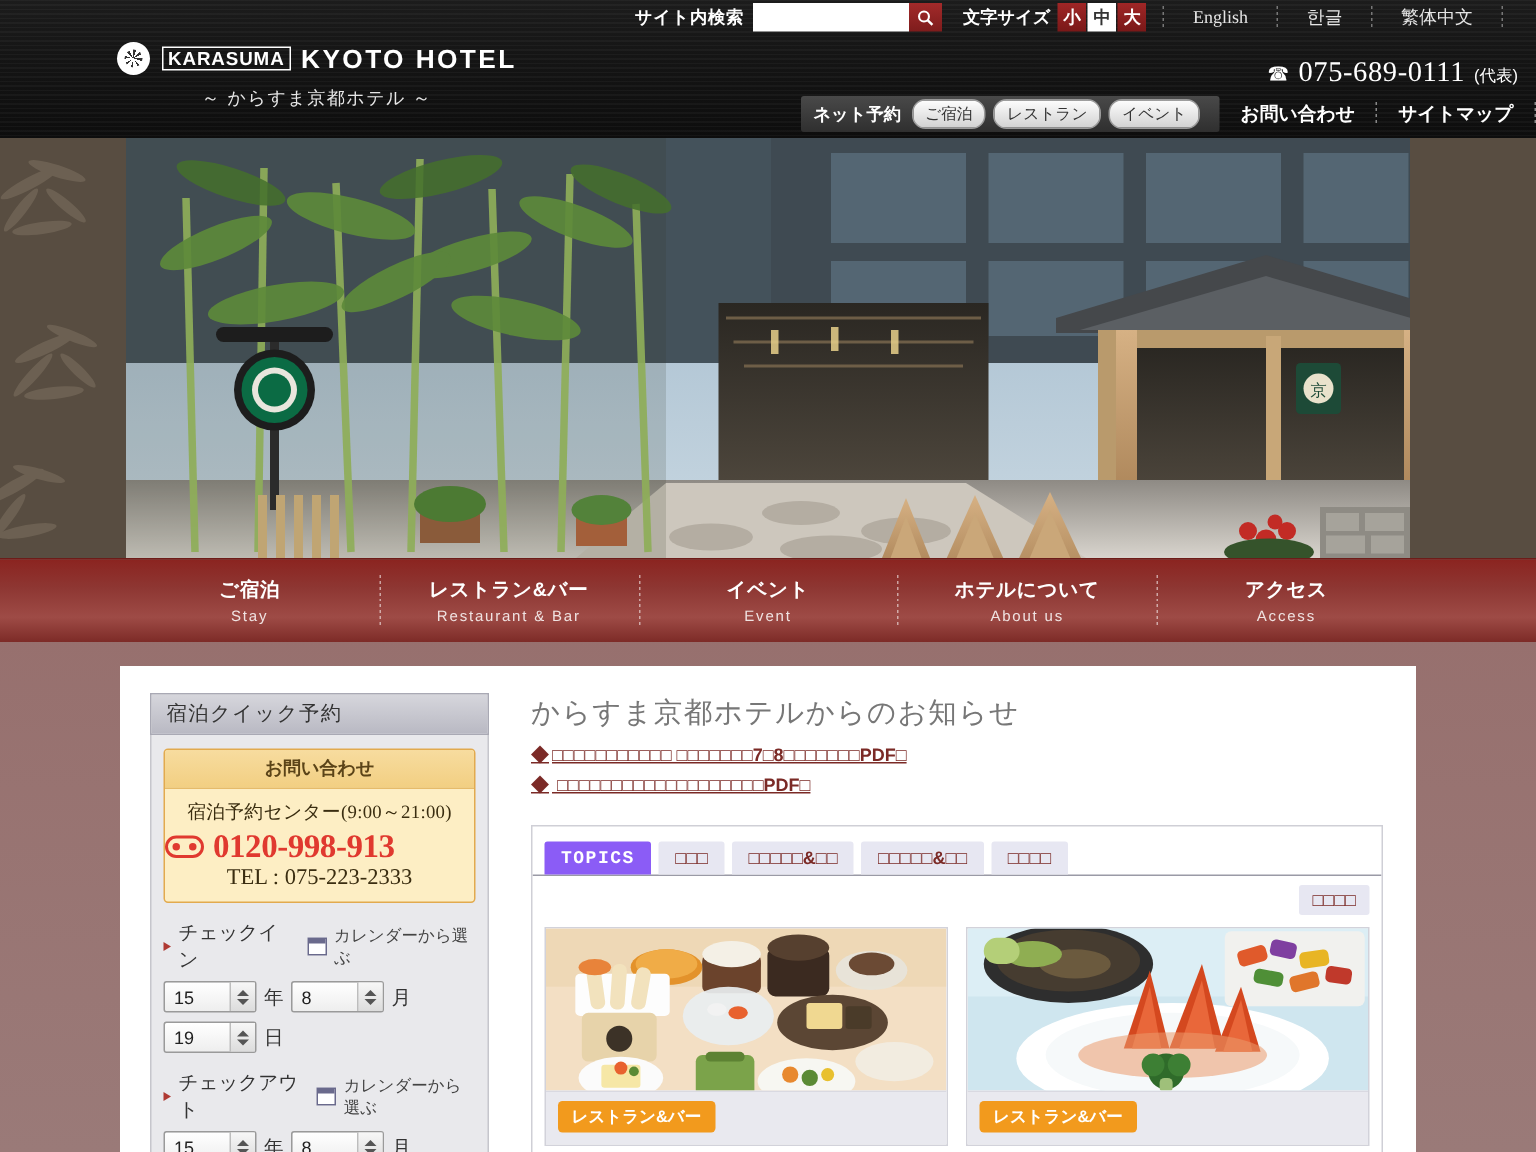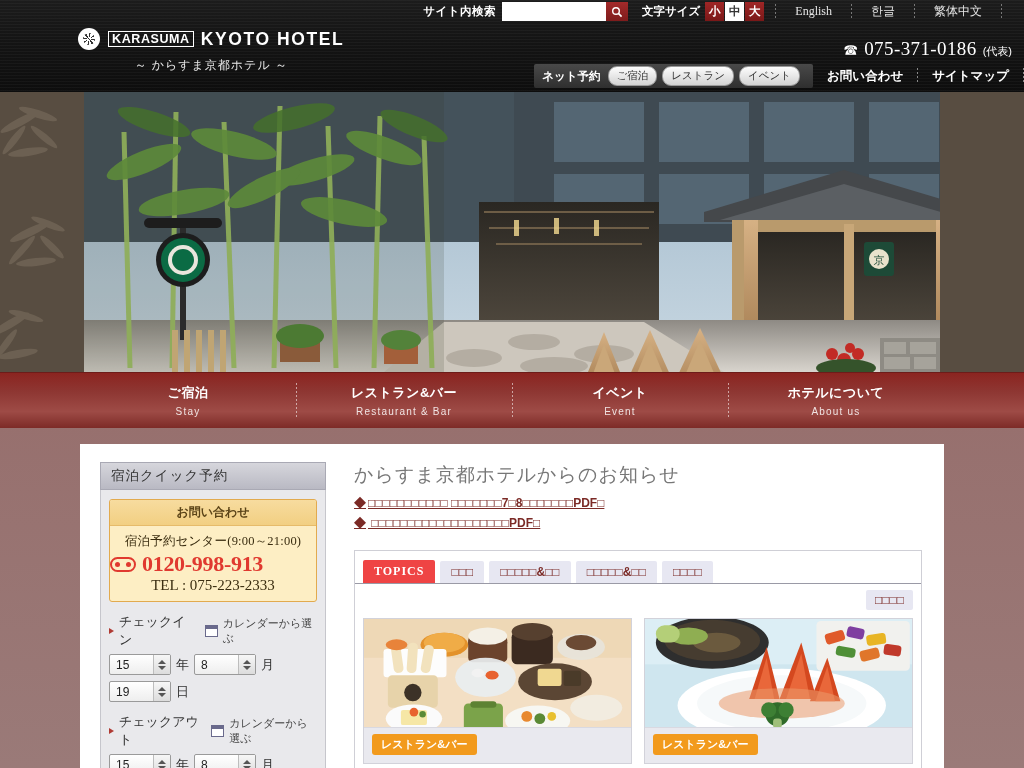--- a/index.html
+++ b/index.html
@@ -399,23 +399,23 @@
     padding: 4px 11px 4px 11px;
     font-size: 12px;
     background: #e7e7f2;
     color: #7b2a26;
     font-weight: bold;
     border-radius: 2px 2px 0 0;
     cursor: pointer;
     white-space: nowrap;
   }
   .tab.active {
-    background: #ef4444;
+    background: #8b5cf6;
     color: #fff;
-    font-family: Liberation Serif, serif;
+    font-family: Liberation Mono, monospace;
     letter-spacing: 1px;
   }
   .badge-row { display: flex; justify-content: flex-end; padding: 6px 8px 0 8px; }
   .badge {
     background: #e7e7f2;
     color: #7b2a26;
     font-size: 12px;
     font-weight: bold;
     padding: 3px 9px;
     border-radius: 2px;
@@ -481,21 +481,21 @@
     <div class="logo-line1">
       <span class="logo-mark"></span>
       <span class="logo-badge">KARASUMA</span>
       <span class="logo-name">KYOTO HOTEL</span>
     </div>
     <div class="logo-sub">～ からすま京都ホテル ～</div>
   </div>
 
   <div class="tel-row">
     <span class="tel-icon">☎</span>
-    <span class="tel-num">075-371-0186</span>
+    <span class="tel-num">075-689-0111</span>
     <span class="tel-suffix">(代表)</span>
   </div>
 
   <div class="booking-row">
     <div class="booking-group">
       <span class="booking-title">ネット予約</span>
       <span class="pill">ご宿泊</span>
       <span class="pill">レストラン</span>
       <span class="pill">イベント</span>
     </div>
@@ -707,20 +707,24 @@
       <span class="nav-ja">レストラン&amp;バー</span>
       <span class="nav-en">Restaurant &amp; Bar</span>
     </div>
     <div class="navitem">
       <span class="nav-ja">イベント</span>
       <span class="nav-en">Event</span>
     </div>
     <div class="navitem">
       <span class="nav-ja">ホテルについて</span>
       <span class="nav-en">About us</span>
+    </div>
+    <div class="navitem">
+      <span class="nav-ja">アクセス</span>
+      <span class="nav-en">Access</span>
     </div>
   </div>
 </div>
 
 <div class="page">
 
   <div class="sidebar">
     <div class="quick-head">宿泊クイック予約</div>
     <div class="quick-body">
 

